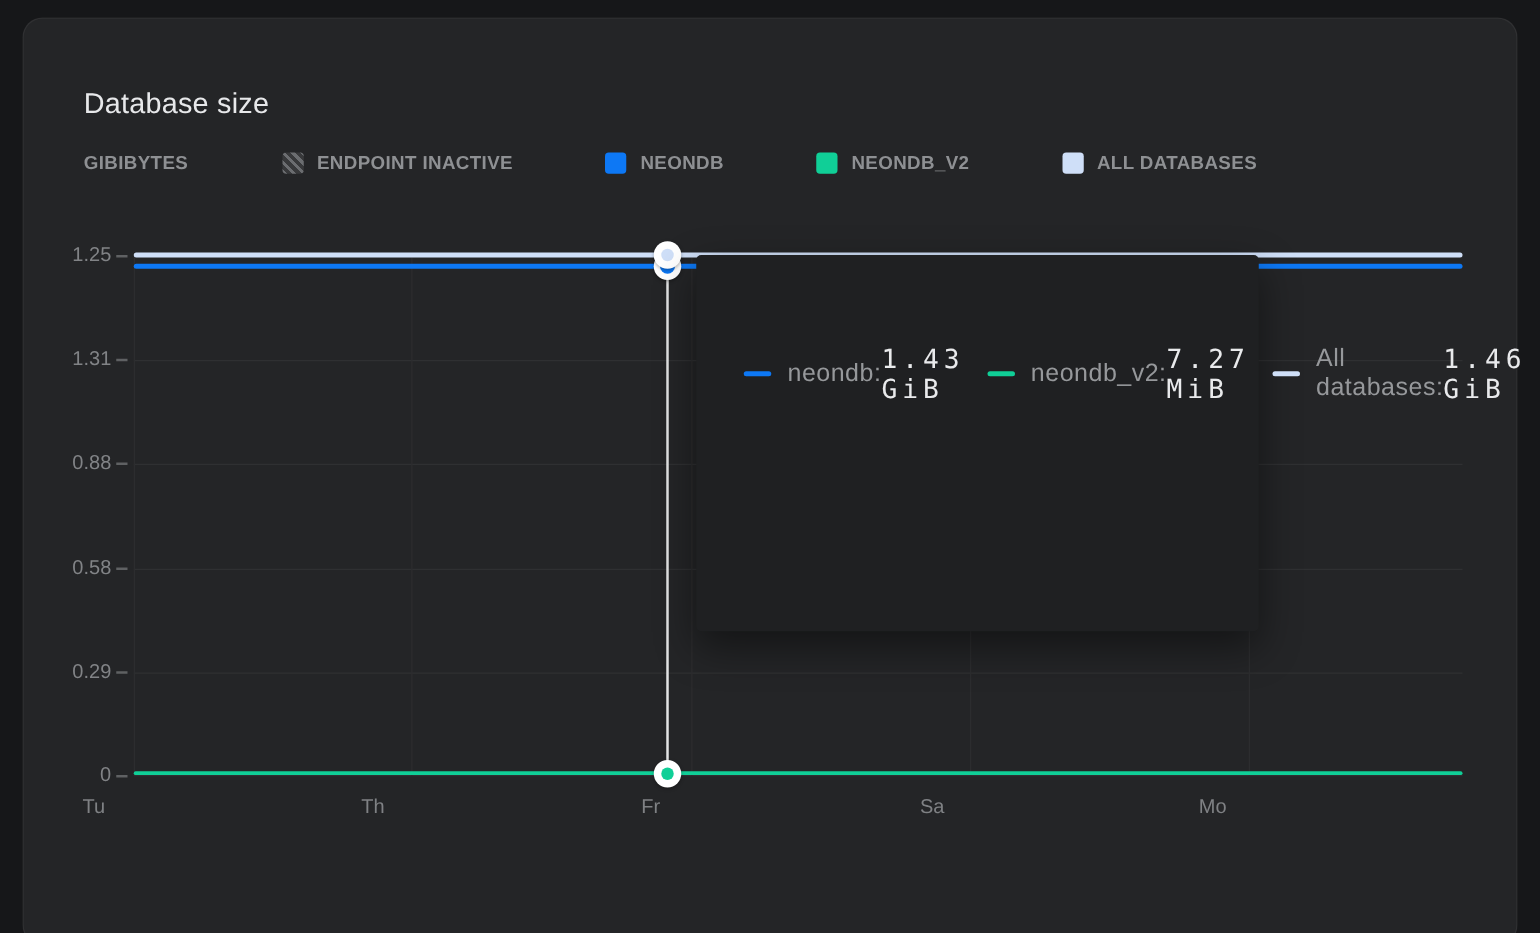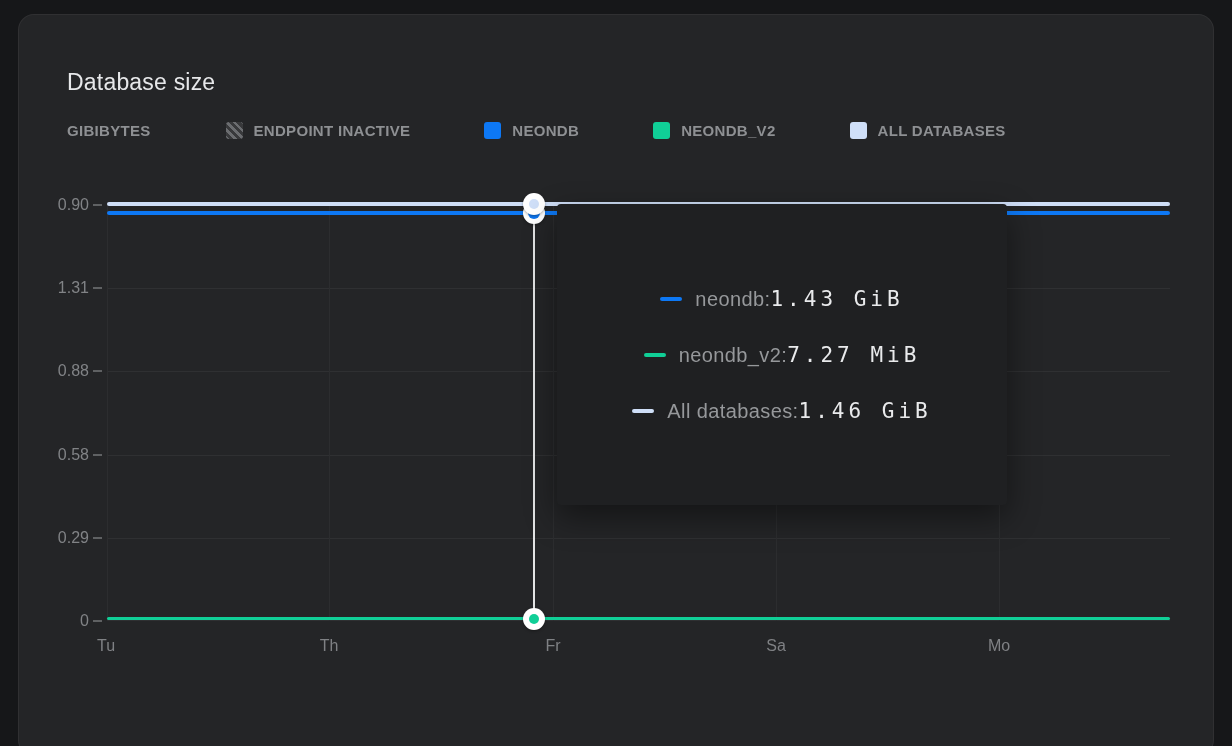--- a/index.html
+++ b/index.html
@@ -18,21 +18,21 @@
             white-space:nowrap;gap:32px; }
   .legend .unit { margin-right:43px; }
   .legend .li { display:flex; align-items:center; margin-right:42px; cursor:pointer; }
   .swatch { width:17px; height:17px; border-radius:3px; margin-right:11px; flex:none; }
   .swatch.hatched { background:repeating-linear-gradient(45deg,#6b6d70 0px,#6b6d70 2.5px,#38393b 2.5px,#38393b 5.5px); }
 
   
   .ylabel { position:absolute; left:0; width:70px; text-align:right; font-size:16px;
             line-height:20px; color:#818386; }
   .ytick  { position:absolute; left:74px; width:9px; height:2px; background:#5f6163; }
-  .xlabel { position:absolute; width:80px; text-align:center; top:622px;
+  .xlabel { position:absolute; width:80px; text-align:left; top:622px;
             font-size:16px; color:#7f8184; }
 
   .plot { position:absolute; left:88px; top:190px; width:1063px; height:416px; }
   .hgrid { position:absolute; left:0; width:100%; height:1px; background:#2f3032; }
   .vgrid { position:absolute; top:0; width:1px; height:100%; background:#2c2d2f; }
   .series-line { position:absolute; left:0; width:100%; border-radius:2px; z-index:2; }
 
   .crosshair { position:absolute; left:426px; top:-8px; width:2px; height:430px;
                background:#e2e3e4; border-radius:1px; z-index:3; }
   .marker { position:absolute; width:22px; height:22px; border-radius:50%;
@@ -40,21 +40,21 @@
             z-index:4; box-shadow:0 1px 3px rgba(0,0,0,0.35); }
   .marker .dot { border-radius:50%; }
   .dot10 { width:10px; height:10px; }
   .dot12 { width:12px; height:12px; }
 
   
   .tooltip { position:absolute; left:538px; top:189px; width:450px; height:301px;
              background:#1f2022; border-radius:4px; padding:38px;
              box-shadow:0 12px 32px rgba(0,0,0,0.45); z-index:10; }
   .tt-date { font-size:21px; line-height:28px; color:#d6d7d9; letter-spacing:0.3px; }
-  .tt-rows { margin-top:38px; display:flex; flex-direction:column; gap:18px;align-items:center; }
+  .tt-rows { margin-top:38px; display:flex; flex-direction:row; gap:18px; }
   .tt-row  { display:flex; align-items:center; height:38px; }
   .tt-dash { width:22px; height:4px; border-radius:2px; margin-right:13px; flex:none; }
   .tt-label{ font-size:20px; color:#96989b; letter-spacing:0.4px; }
   .tt-value{ margin-left:auto; font-family:"DejaVu Sans Mono", monospace;
              font-size:21px; color:#e9eaec; letter-spacing:4px; }
 </style>
 </head>
 <body>
 
 <div class="card">
@@ -78,21 +78,21 @@
       <span class="swatch" style="background-color: rgb(16, 207, 151);"></span>
       <span>NEONDB_V2</span>
     </div>
 
     <div class="li">
       <span class="swatch" style="background-color: rgb(207, 223, 248);"></span>
       <span>ALL DATABASES</span>
     </div>
   </div>
 
-  <div class="ylabel" style="top:180px">0.90</div>
+  <div class="ylabel" style="top:180px">1.25</div>
   <div class="ylabel" style="top:263px">1.31</div>
   <div class="ylabel" style="top:346px">0.88</div>
   <div class="ylabel" style="top:430px">0.58</div>
   <div class="ylabel" style="top:513px">0.29</div>
   <div class="ylabel" style="top:596px">0</div>
   <div class="ytick" style="top:189px"></div>
   <div class="ytick" style="top:272px"></div>
   <div class="ytick" style="top:355px"></div>
   <div class="ytick" style="top:439px"></div>
   <div class="ytick" style="top:522px"></div>

